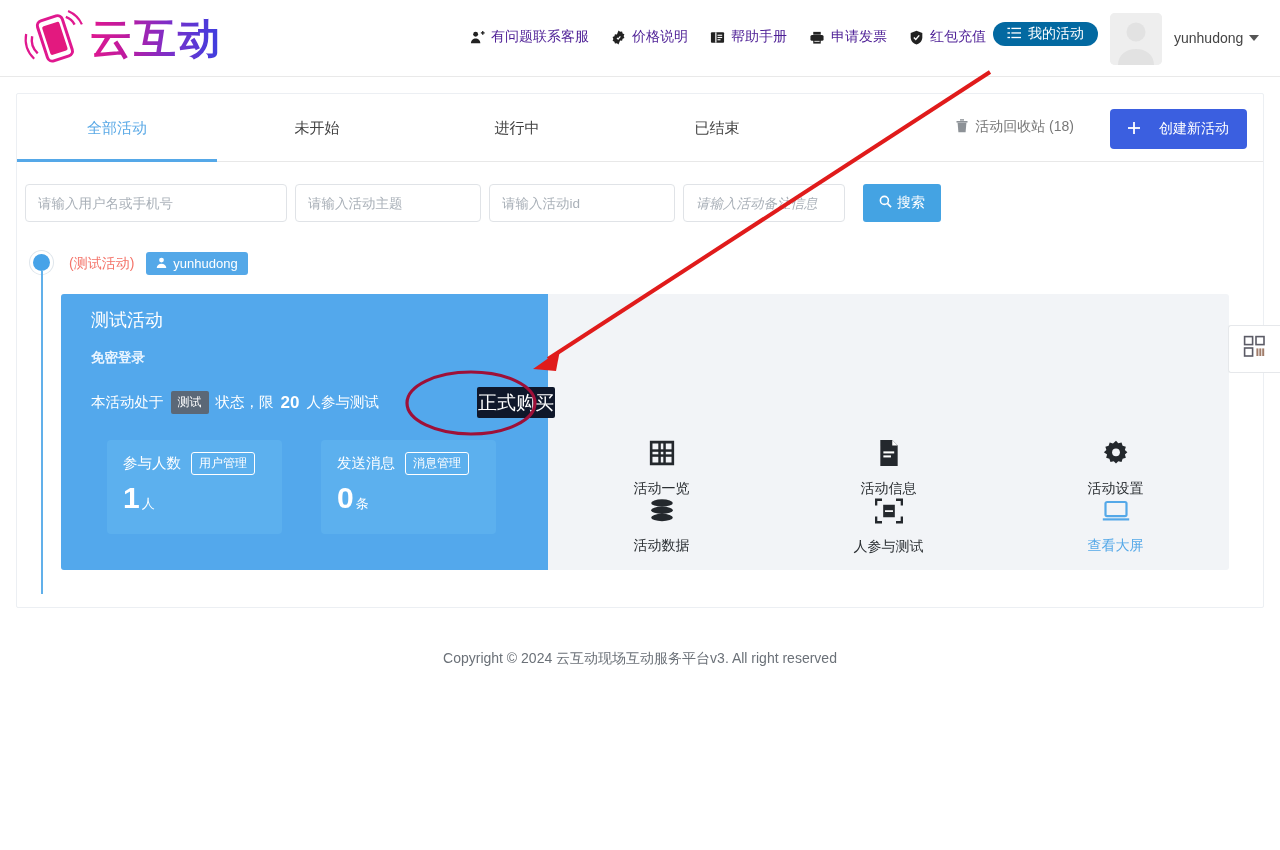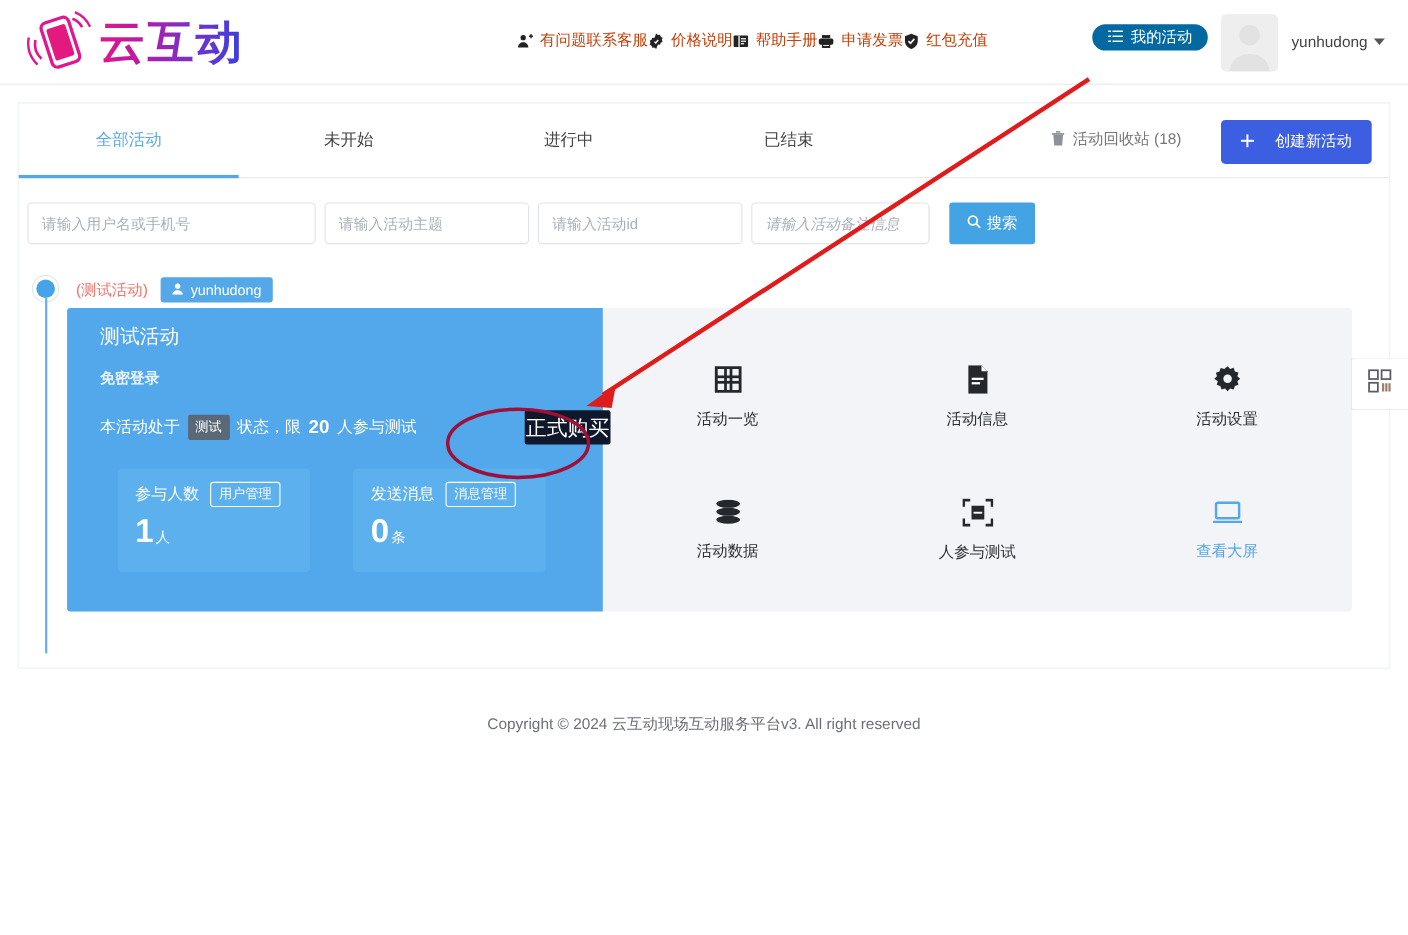--- a/index.html
+++ b/index.html
@@ -29,22 +29,22 @@
     font-size: 42px; font-weight: bold; letter-spacing: 2px;
     background: linear-gradient(90deg, #e0188f 0%, #c01a9e 25%, #7b2fc9 60%, #3b3fe0 100%);
     -webkit-background-clip: text; background-clip: text;
     -webkit-text-fill-color: transparent; color: transparent;
     font-family: "DejaVu Sans", sans-serif;
     line-height: 56px;
   }
 
   .topnav {
     position: absolute; left: 470px; top: 28px;
-    display: flex; align-items: center; 
-    font-size: 14px; color: #c2410c;
+    display: flex; align-items: center; gap: 22px;
+    font-size: 14px; color: #4c1d95;
   }
   .topnav .nav-item {
     display: flex; align-items: center; gap: 6px;
     cursor: pointer; white-space: nowrap;
   }
   .topnav .nav-item .ico { display: inline-flex; align-items: center; }
 
   .btn-my-activity {
     position: absolute; left: 993px; top: 22px;
     height: 24px; padding: 0 14px;
@@ -146,24 +146,25 @@
     display: flex; align-items: center; gap: 12px;
   }
   .tag-test { color: #f4746a; font-size: 14px; }
   .badge-user {
     background: #54a8e8; color: #fff; font-size: 13px;
     padding: 4px 10px; border-radius: 3px;
     display: flex; align-items: center; gap: 6px;
   }
 
   .card {
-    position: absolute; left: 40px; top: 34px;
+    position: absolute; left: 40px; top: 48px;
     width: 1168px; height: 276px;
     background: #f2f4f7; border-radius: 3px;
     display: flex;
+    align-items: flex-end;
   }
   .card-left {
     width: 487px; height: 276px; background: #53a8ec;
     border-radius: 3px 0 0 3px; position: relative; color: #fff;
   }
   .card-title { position: absolute; left: 30px; top: 14px; font-size: 18px; }
   .card-sub   { position: absolute; left: 30px; top: 55px; font-size: 13.5px; color: #eaf5ff; font-weight: bold; }
   .card-status {
     position: absolute; left: 30px; top: 97px; font-size: 14.5px;
     display: flex; align-items: center; gap: 7px; white-space: nowrap;

